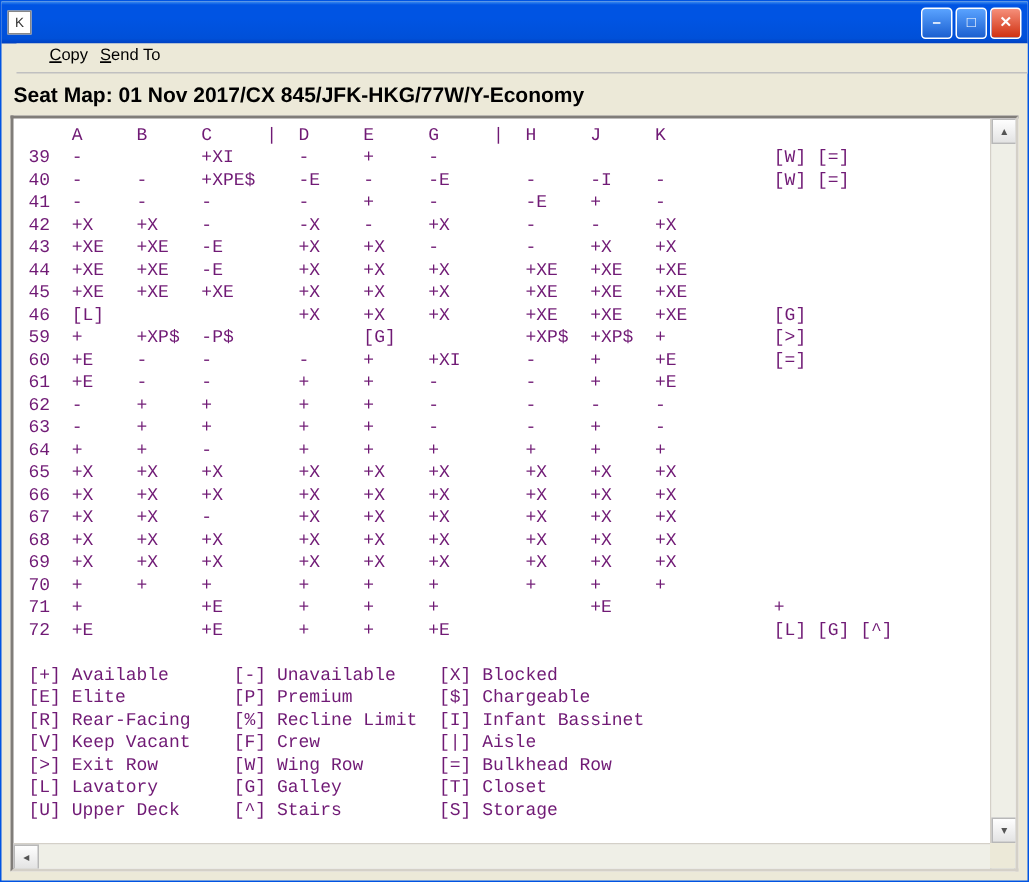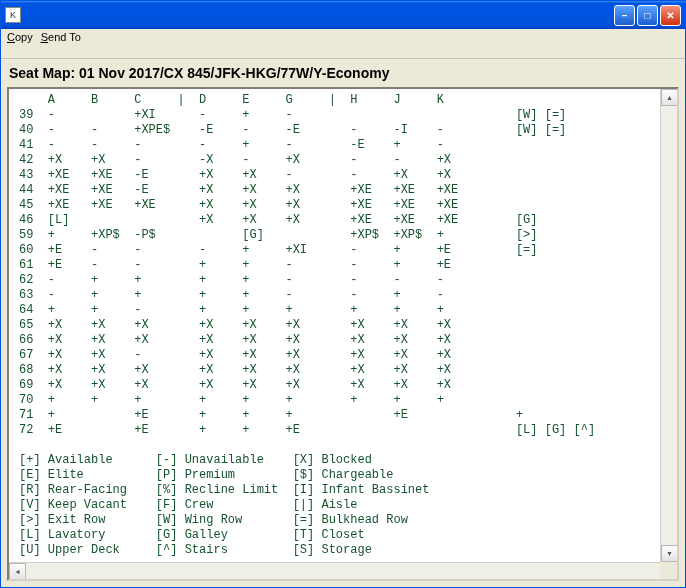--- a/index.html
+++ b/index.html
@@ -59,27 +59,28 @@
     justify-content: center;
     font-family: Arial, sans-serif;
     font-size: 10px;
     font-weight: bold;
     color: #fff;
     cursor: pointer;
   }
   .win-btn.min, .win-btn.max { background: linear-gradient(to bottom,#5aa3ff,#1b5fd0); }
   .win-btn.close { background: linear-gradient(to bottom,#f58f7a,#d03010); }
   .menubar {
-    height: 30px;
-    background: #ece9d8;
-    padding: 2px 6px;
+    height: 20px;
+    background: #ece9d8;
+    padding: 2px 22px;
     border-bottom: 1px solid #c0c0c0;
     display: flex;
     gap: 8px;
     font-size: 11px;
+    margin-left: 10px;
   }
   .menubar span { cursor: pointer; text-decoration: underline; text-decoration-color: transparent; }
   .menubar span:first-letter { text-decoration: underline; }
   .menubar .menu-item { cursor: pointer; }
   .menubar .menu-item .mn { text-decoration: underline; }
   .content-wrap {
     flex: 1;
     margin: 4px 6px 6px 6px;
     display: flex;
     flex-direction: column;
@@ -100,21 +101,21 @@
     flex-direction: column;
   }
   .seat-scroll {
     flex: 1;
     overflow: hidden;
     padding: 4px 6px 4px 10px;
     font-family: "Courier New", monospace;
     font-size: 12px;
     line-height: 15px;
     white-space: pre;
-    color: #14532d;
+    color: #701a75;
   }
   .vscroll {
     position: absolute;
     right: 0;
     top: 0;
     bottom: 17px;
     width: 17px;
     background: #f0f0f0;
     border-left: 1px solid #d4d0c8;
     display: flex;

